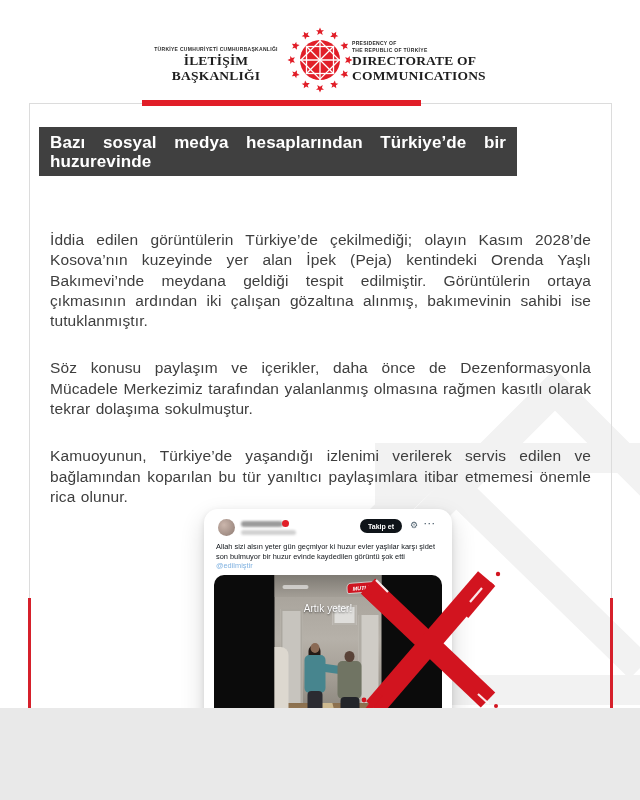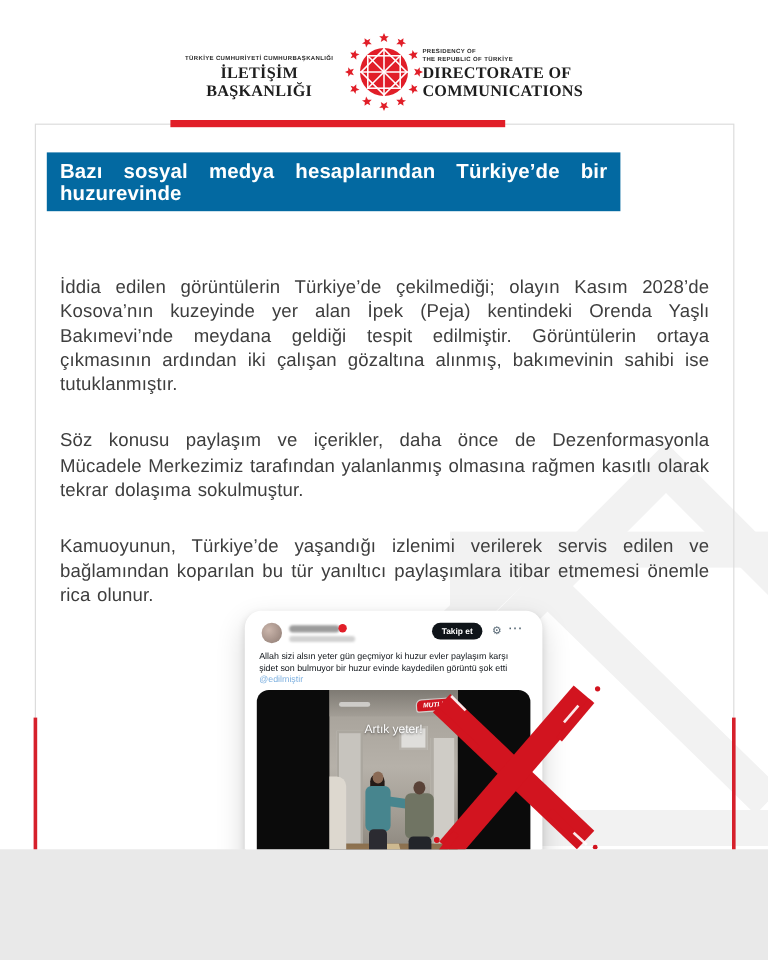--- a/index.html
+++ b/index.html
@@ -18,21 +18,21 @@
   .emblem { position:absolute; left:286px; top:26px; z-index:2; }
   
   .frame { position:absolute; left:29px; top:103px; width:583px; height:659px; border:1.5px solid #dcdcdc; z-index:1; }
   .frame-top-red    { position:absolute; left:142px; top:100px; width:279px; height:6px;  background:#e11e28; z-index:2; }
   .frame-left-red   { position:absolute; left:28px;  top:598px; width:3px;   height:164px; background:#d6202b; z-index:2; }
   .frame-right-red  { position:absolute; left:610px; top:598px; width:3px;   height:164px; background:#d6202b; z-index:2; }
   .frame-bottom-red { position:absolute; left:29px;  top:759.5px; width:583px; height:3px; background:#d6202b; z-index:2; }
   
   .headline { position:absolute; left:39px; top:127px; z-index:3; }
   .hl-line {
-    display:block; background:#0369a1; color:#ffffff; font-weight:bold;
+    display:block; background:#404040; color:#ffffff; font-weight:bold;
     font-size:17px; line-height:19px; padding:5.5px 11px; margin-bottom:4.5px;
     letter-spacing:.1px;
   }
   .hl-just { width:478px; text-align:justify; text-align-last:justify; }
   .hl-last { display:inline-block; }
   
   .bodytext { position:absolute; left:50px; top:230px; width:541px; z-index:3; }
   .bodytext p {
     font-size:15.5px; line-height:20.3px; color:#3e3e3e; text-align:justify;
     margin-bottom:27px; letter-spacing:.1px; word-spacing:1px;
@@ -173,21 +173,21 @@
   <div class="tweet">
     <div class="tw-head">
       <div class="tw-avatar"></div>
       <div class="tw-namebar"></div>
       <div class="tw-reddot"></div>
       <div class="tw-handlebar"></div>
       <div class="tw-follow">Takip et</div>
       <div class="tw-gear">⚙</div>
       <div class="tw-more">···</div>
     </div>
-    <div class="tw-text"><span>Allah sizi alsın yeter gün geçmiyor ki huzur evler paylaşım karşı şidet son bulmuyor  bir huzur evinde kaydedilen görüntü şok etti </span><span class="tw-mention">@edilmiştir</span></div>
+    <div class="tw-text"><span>Allah sizi alsın yeter gün geçmiyor ki huzur evler yaşlılar karşı şidet son bulmuyor  bir huzur evinde kaydedilen görüntü şok etti </span><span class="tw-mention">@edilmiştir</span></div>
 
     <div class="video">
       <div class="clip">
         <div class="scene">
           <div class="sc-ceiling"></div>
           <div class="sc-door-l"></div>
           <div class="sc-window"></div>
           <div class="sc-door-r"></div>
           <div class="sc-floor"></div>
           <div class="sc-runner"></div>

